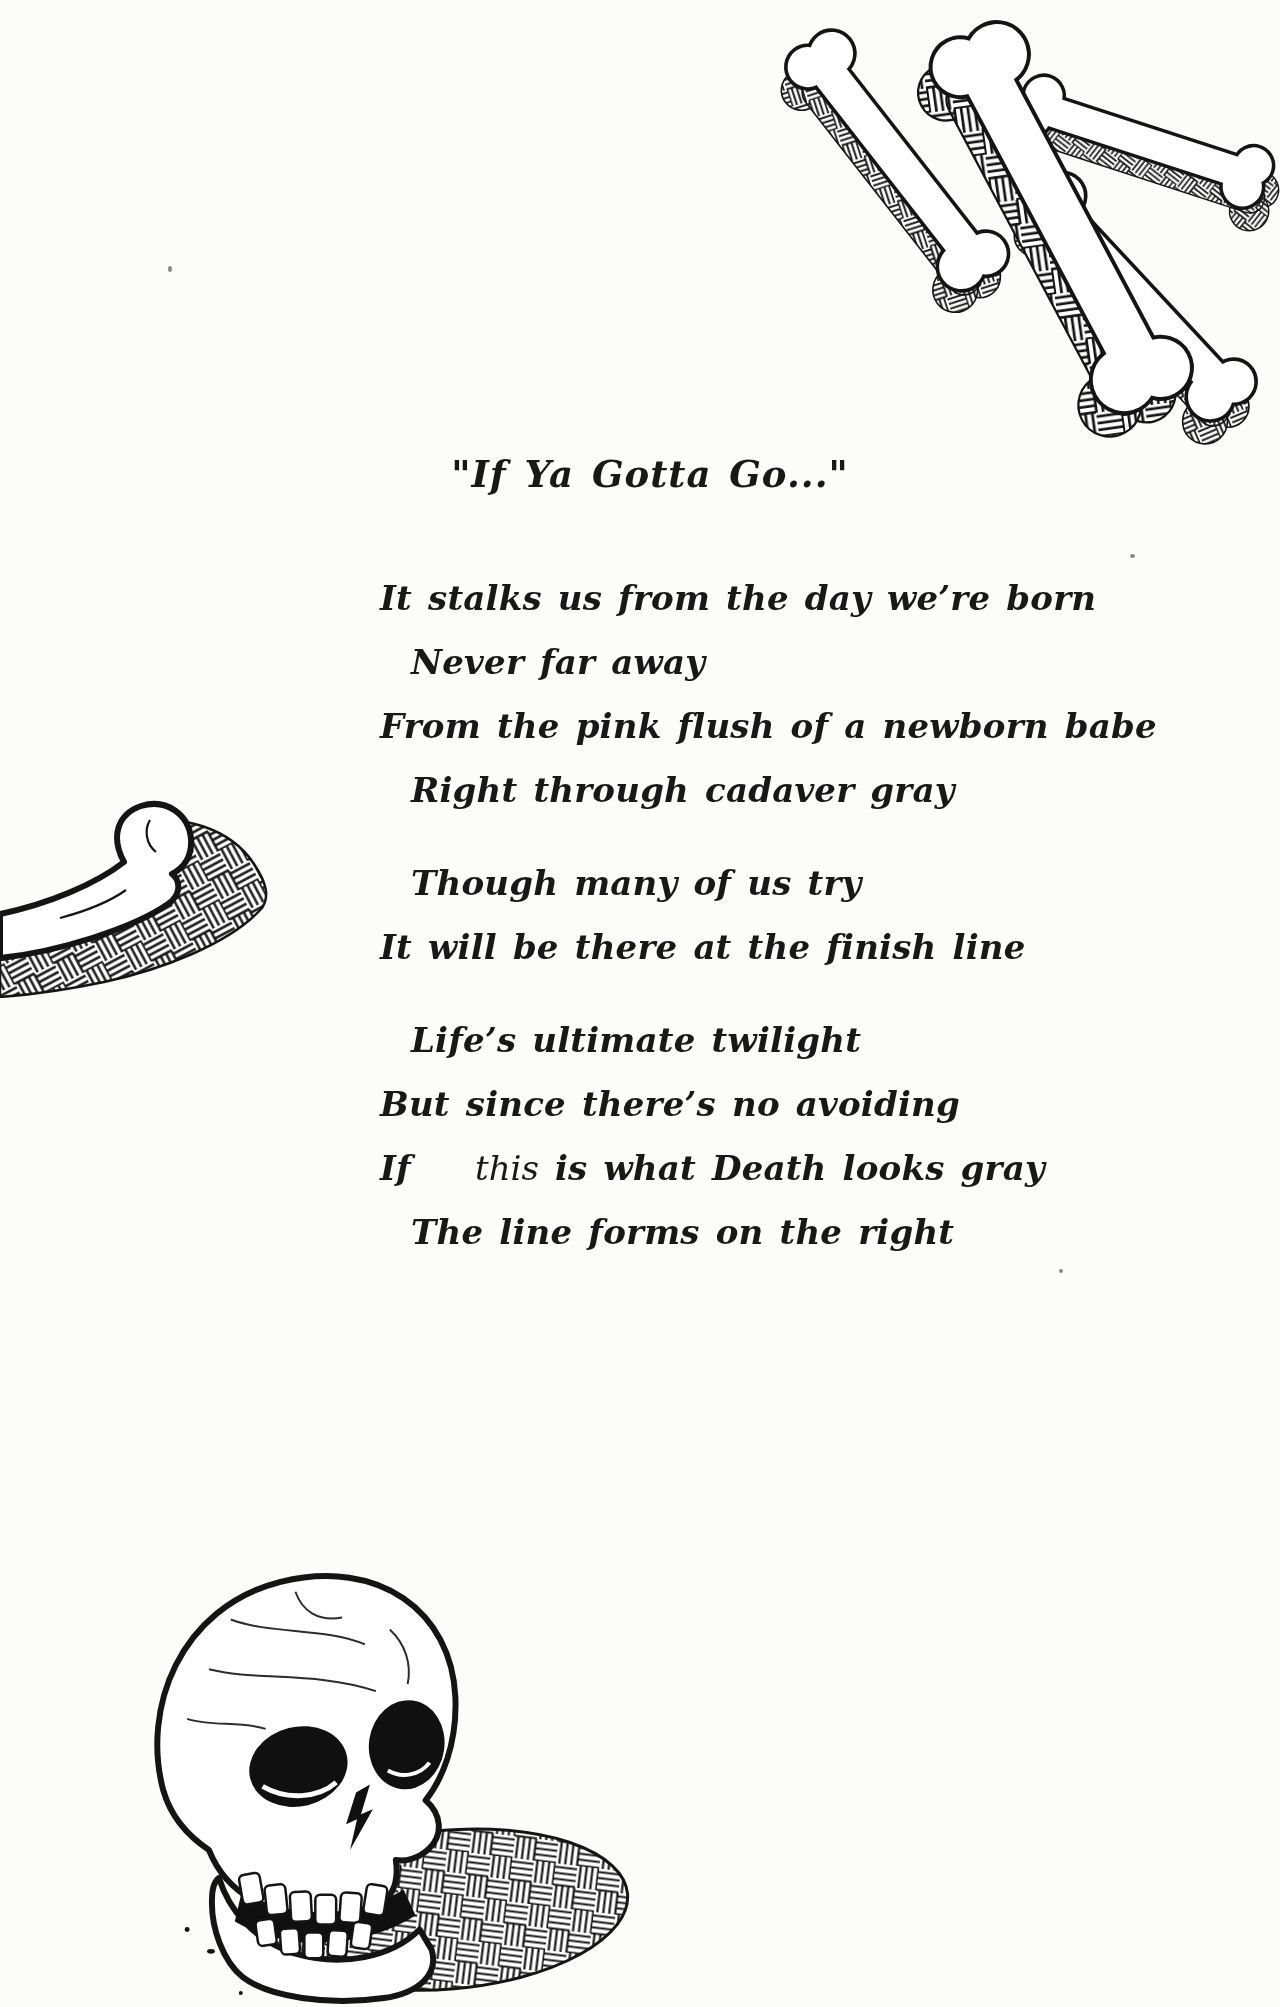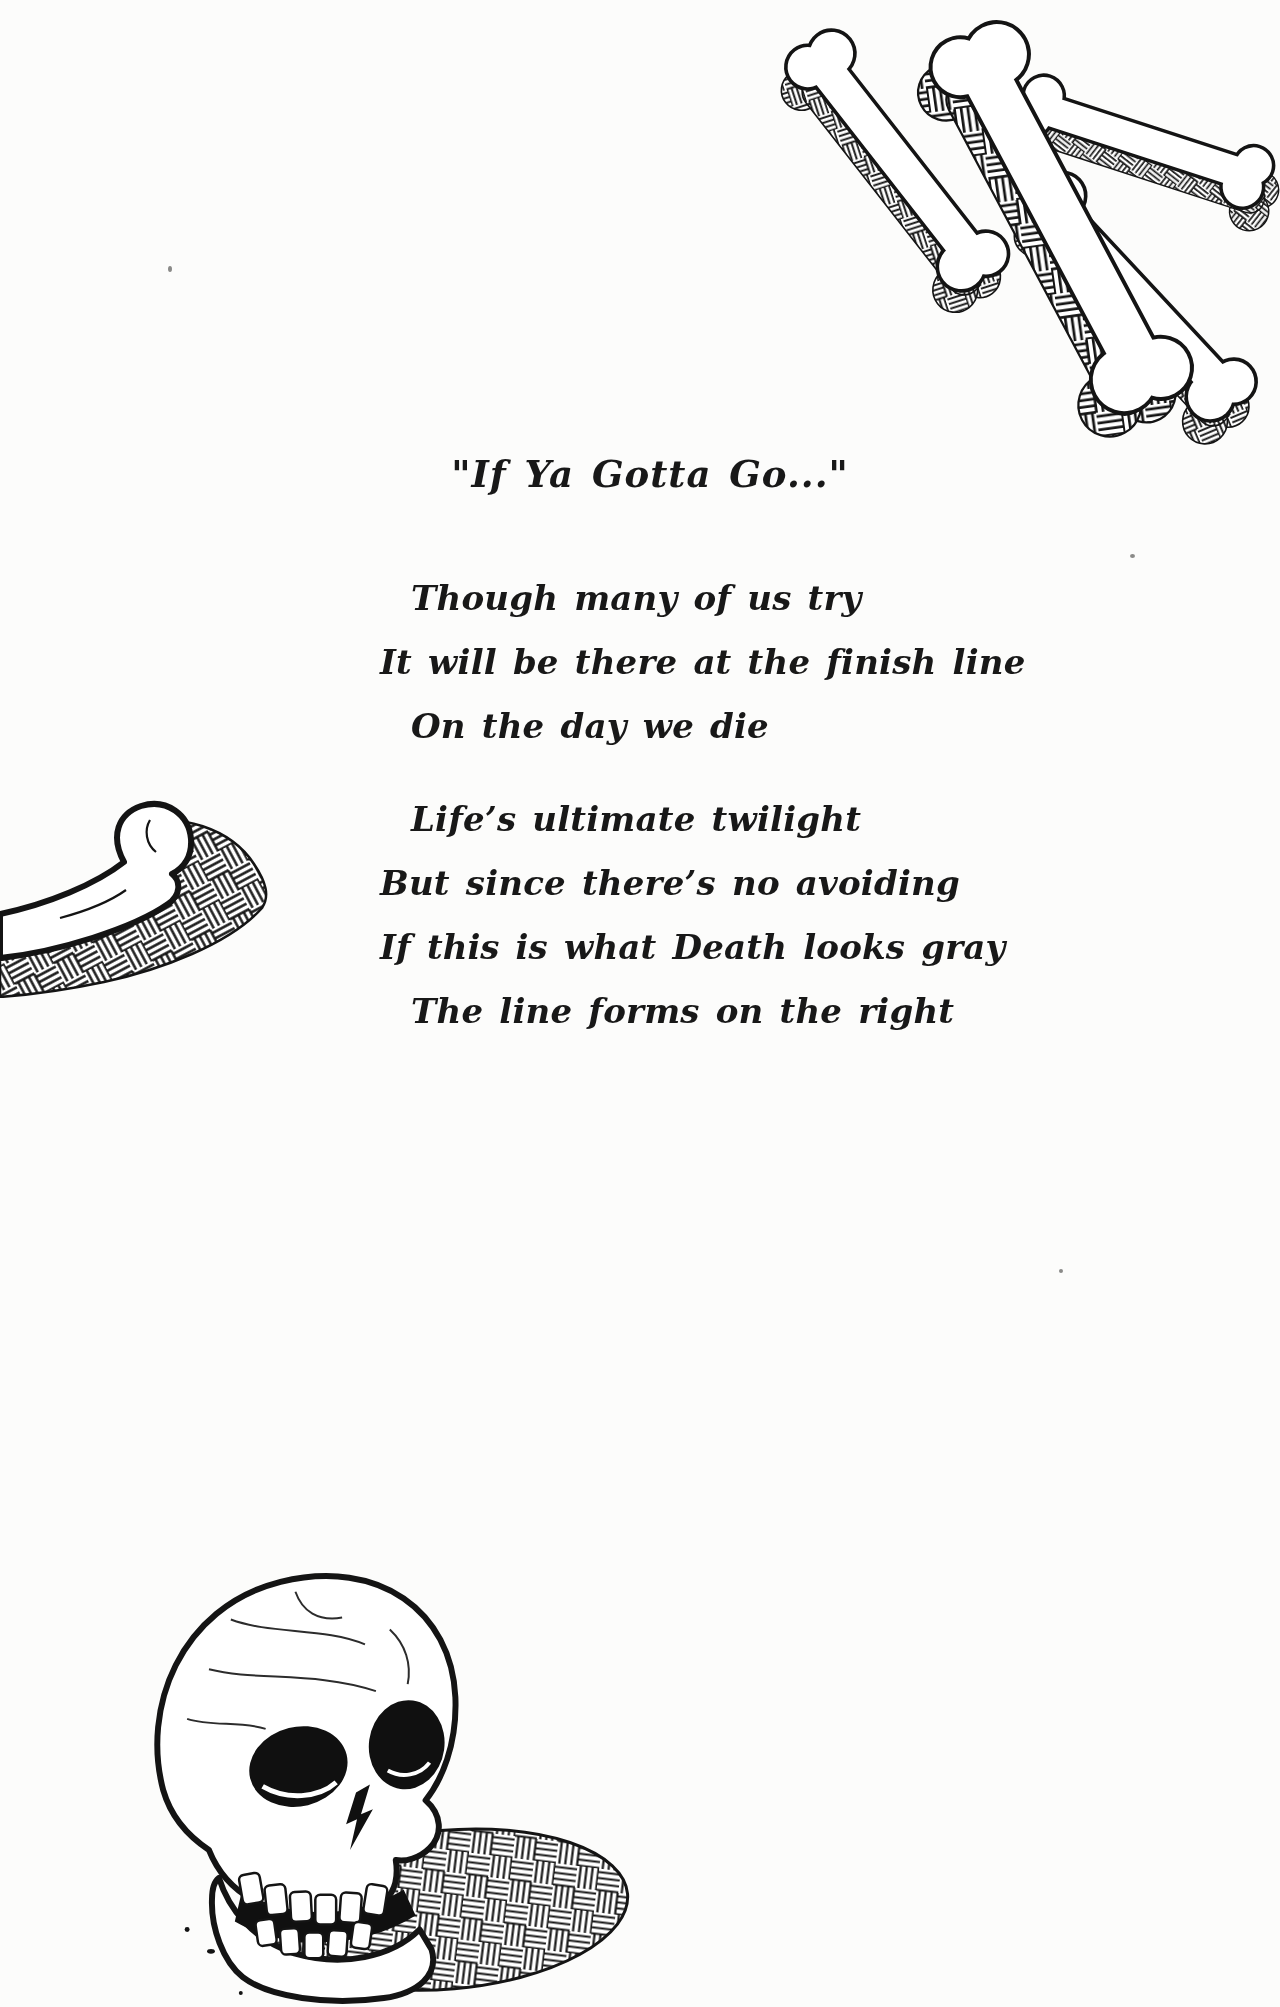--- a/index.html
+++ b/index.html
@@ -30,21 +30,21 @@
     font-style:italic;
     font-weight:600;
     line-height:64px;
     letter-spacing:.2px;
     word-spacing:4px;
   }
   .stanza{margin:0;}
   .stanza + .stanza{margin-top:29px;}
   .line{margin:0;white-space:nowrap;}
   .line.indent{padding-left:31px;}
-  .emph{font-weight:700;font-style:italic;letter-spacing:0;}
+  .emph{font-weight:400;font-style:italic;letter-spacing:0;margin-left:48px;}
   .art{position:absolute;}
   .art-bones{left:700px;top:0;width:580px;height:470px;}
   .art-lbone{left:0;top:768px;width:280px;height:230px;}
   .art-skull{left:90px;top:1550px;width:540px;height:457px;}
   .speck{position:absolute;background:#8a8a88;border-radius:50%;}
   .speck.s1{left:168px;top:266px;width:4px;height:6px;}
   .speck.s2{left:1130px;top:554px;width:5px;height:4px;}
   .speck.s3{left:1059px;top:1269px;width:4px;height:4px;}
 </style>
 </head>
@@ -182,23 +182,28 @@
       <circle cx="96" cy="382" r="2.5"></circle>
       <ellipse cx="120" cy="404" rx="4" ry="2.5"></ellipse>
       <circle cx="150" cy="446" r="2"></circle>
     </g>
   </svg>
 
   <h1 class="title">"If Ya Gotta Go..."</h1>
 
   <div class="poem">
     <div class="stanza">
+      <p class="line">It stalks us from the day we’re born</p>
+      <p class="line indent">Never far away</p>
+      <p class="line">From the pink flush of a newborn babe</p>
+      <p class="line indent">Right through cadaver gray</p>
+    </div>
+    <div class="stanza">
       <p class="line indent">Though many of us try</p>
       <p class="line">It will be there at the finish line</p>
-      <p class="line indent">On the day we die</p>
     </div>
     <div class="stanza">
       <p class="line indent">Life’s ultimate twilight</p>
       <p class="line">But since there’s no avoiding</p>
       <p class="line"><span>If </span><span class="emph">this</span><span> is what Death looks gray</span></p>
       <p class="line indent">The line forms on the right</p>
     </div>
   </div>
 
   <span class="speck s1"></span>

